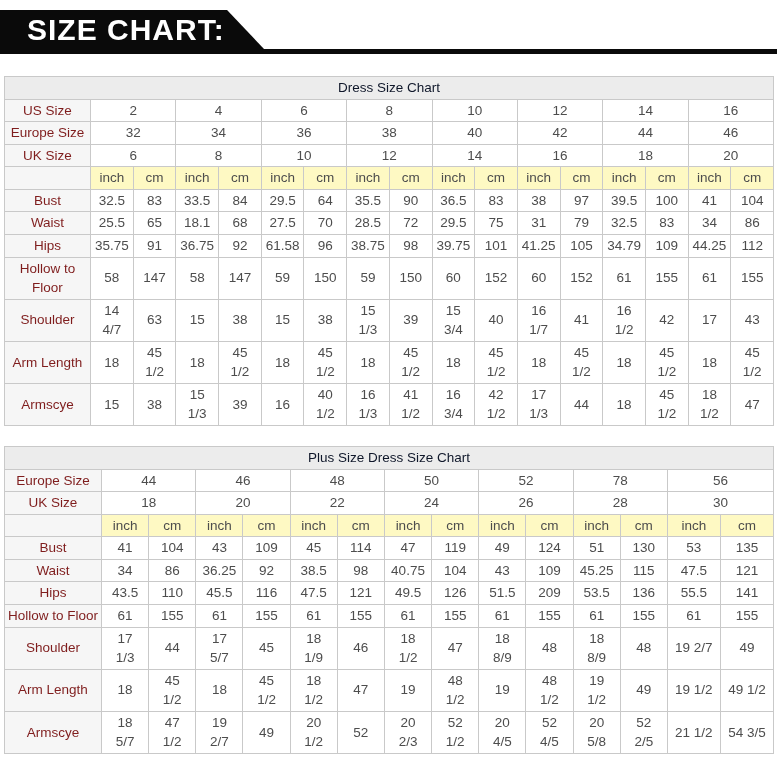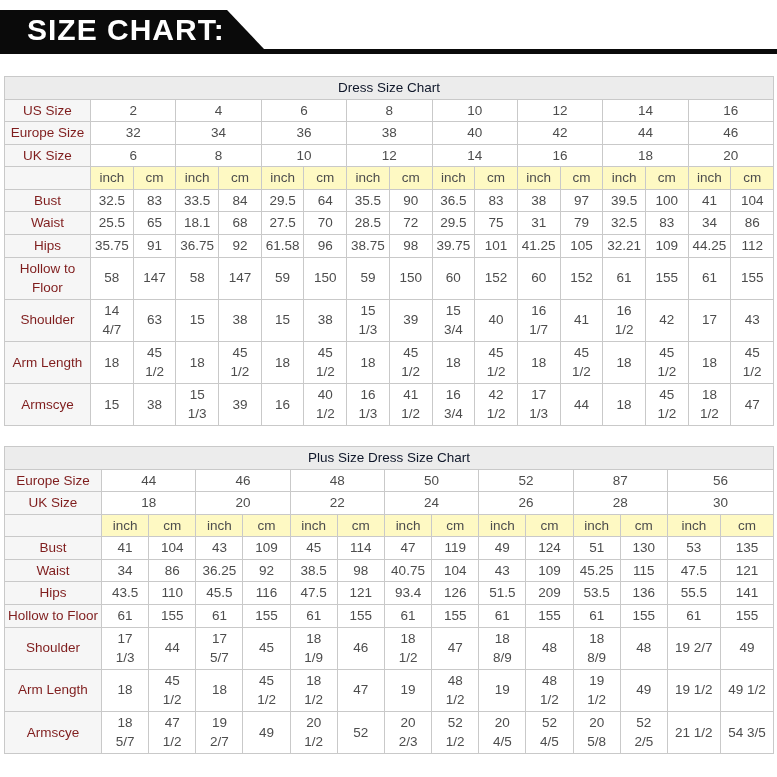--- a/index.html
+++ b/index.html
@@ -186,21 +186,21 @@
         <td class="data-cell">36.75</td>
         <td class="data-cell">92</td>
         <td class="data-cell">61.58</td>
         <td class="data-cell">96</td>
         <td class="data-cell">38.75</td>
         <td class="data-cell">98</td>
         <td class="data-cell">39.75</td>
         <td class="data-cell">101</td>
         <td class="data-cell">41.25</td>
         <td class="data-cell">105</td>
-        <td class="data-cell">32.21</td>
+        <td class="data-cell">34.79</td>
         <td class="data-cell">109</td>
         <td class="data-cell">44.25</td>
         <td class="data-cell">112</td>
       </tr>
       <tr>
         <th class="label">Hollow to Floor</th>
         <td class="data-cell">58</td>
         <td class="data-cell">147</td>
         <td class="data-cell">58</td>
         <td class="data-cell">147</td>
@@ -320,21 +320,21 @@
       <tr>
         <td class="title-cell" colspan="15">Plus Size Dress Size Chart</td>
       </tr>
       <tr>
         <th class="label">Europe Size</th>
         <td class="size-cell" colspan="2">44</td>
         <td class="size-cell" colspan="2">46</td>
         <td class="size-cell" colspan="2">48</td>
         <td class="size-cell" colspan="2">50</td>
         <td class="size-cell" colspan="2">52</td>
-        <td class="size-cell" colspan="2">87</td>
+        <td class="size-cell" colspan="2">78</td>
         <td class="size-cell" colspan="2">56</td>
       </tr>
       <tr>
         <th class="label">UK Size</th>
         <td class="size-cell" colspan="2">18</td>
         <td class="size-cell" colspan="2">20</td>
         <td class="size-cell" colspan="2">22</td>
         <td class="size-cell" colspan="2">24</td>
         <td class="size-cell" colspan="2">26</td>
         <td class="size-cell" colspan="2">28</td>
@@ -392,21 +392,21 @@
         <td class="data-cell">121</td>
       </tr>
       <tr>
         <th class="label">Hips</th>
         <td class="data-cell">43.5</td>
         <td class="data-cell">110</td>
         <td class="data-cell">45.5</td>
         <td class="data-cell">116</td>
         <td class="data-cell">47.5</td>
         <td class="data-cell">121</td>
-        <td class="data-cell">93.4</td>
+        <td class="data-cell">49.5</td>
         <td class="data-cell">126</td>
         <td class="data-cell">51.5</td>
         <td class="data-cell">209</td>
         <td class="data-cell">53.5</td>
         <td class="data-cell">136</td>
         <td class="data-cell">55.5</td>
         <td class="data-cell">141</td>
       </tr>
       <tr>
         <th class="label">Hollow to Floor</th>

